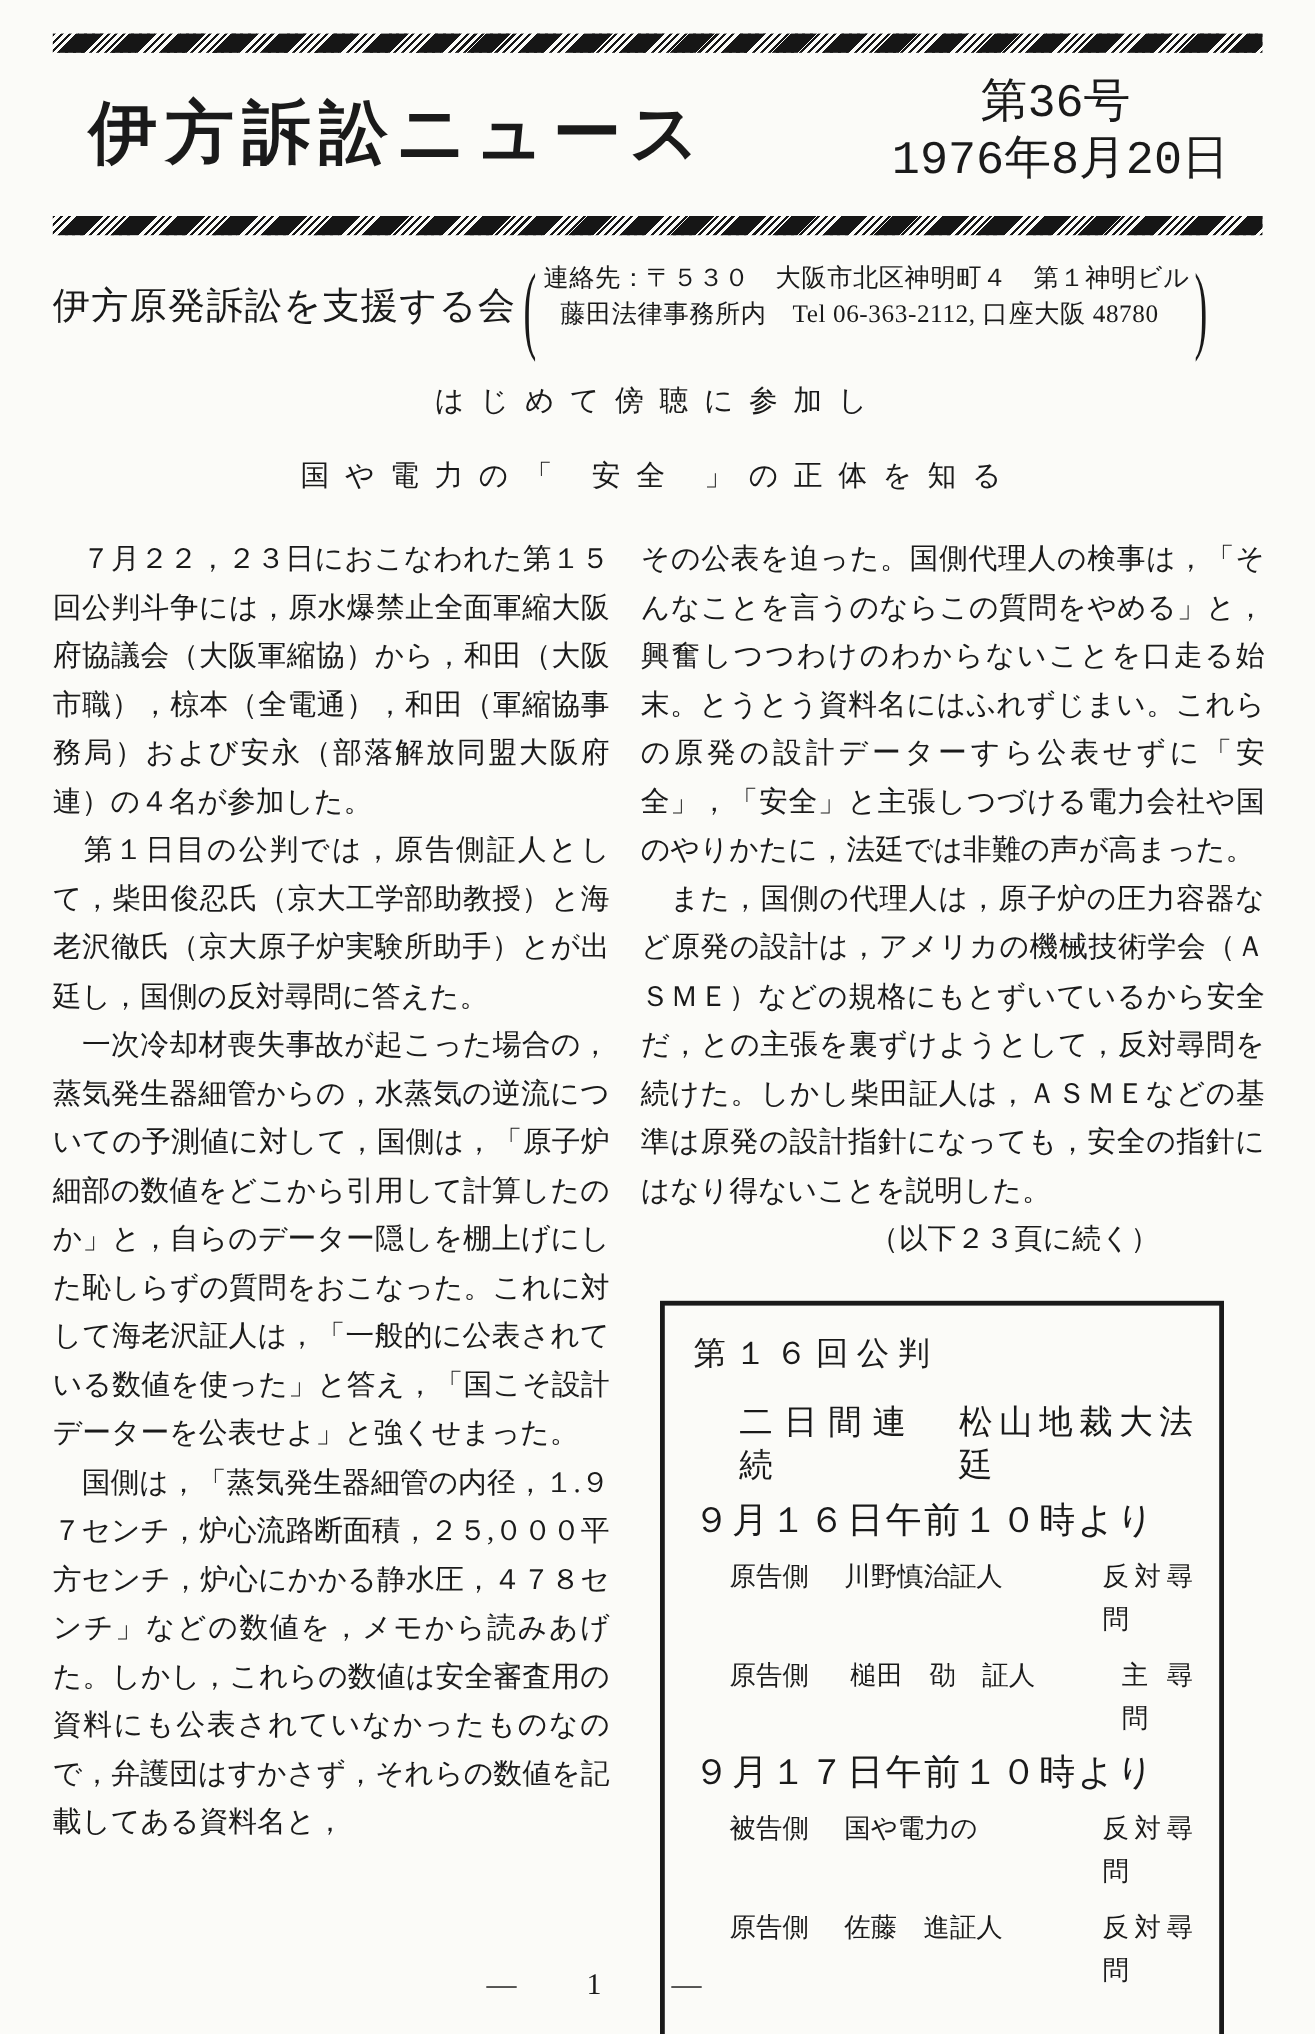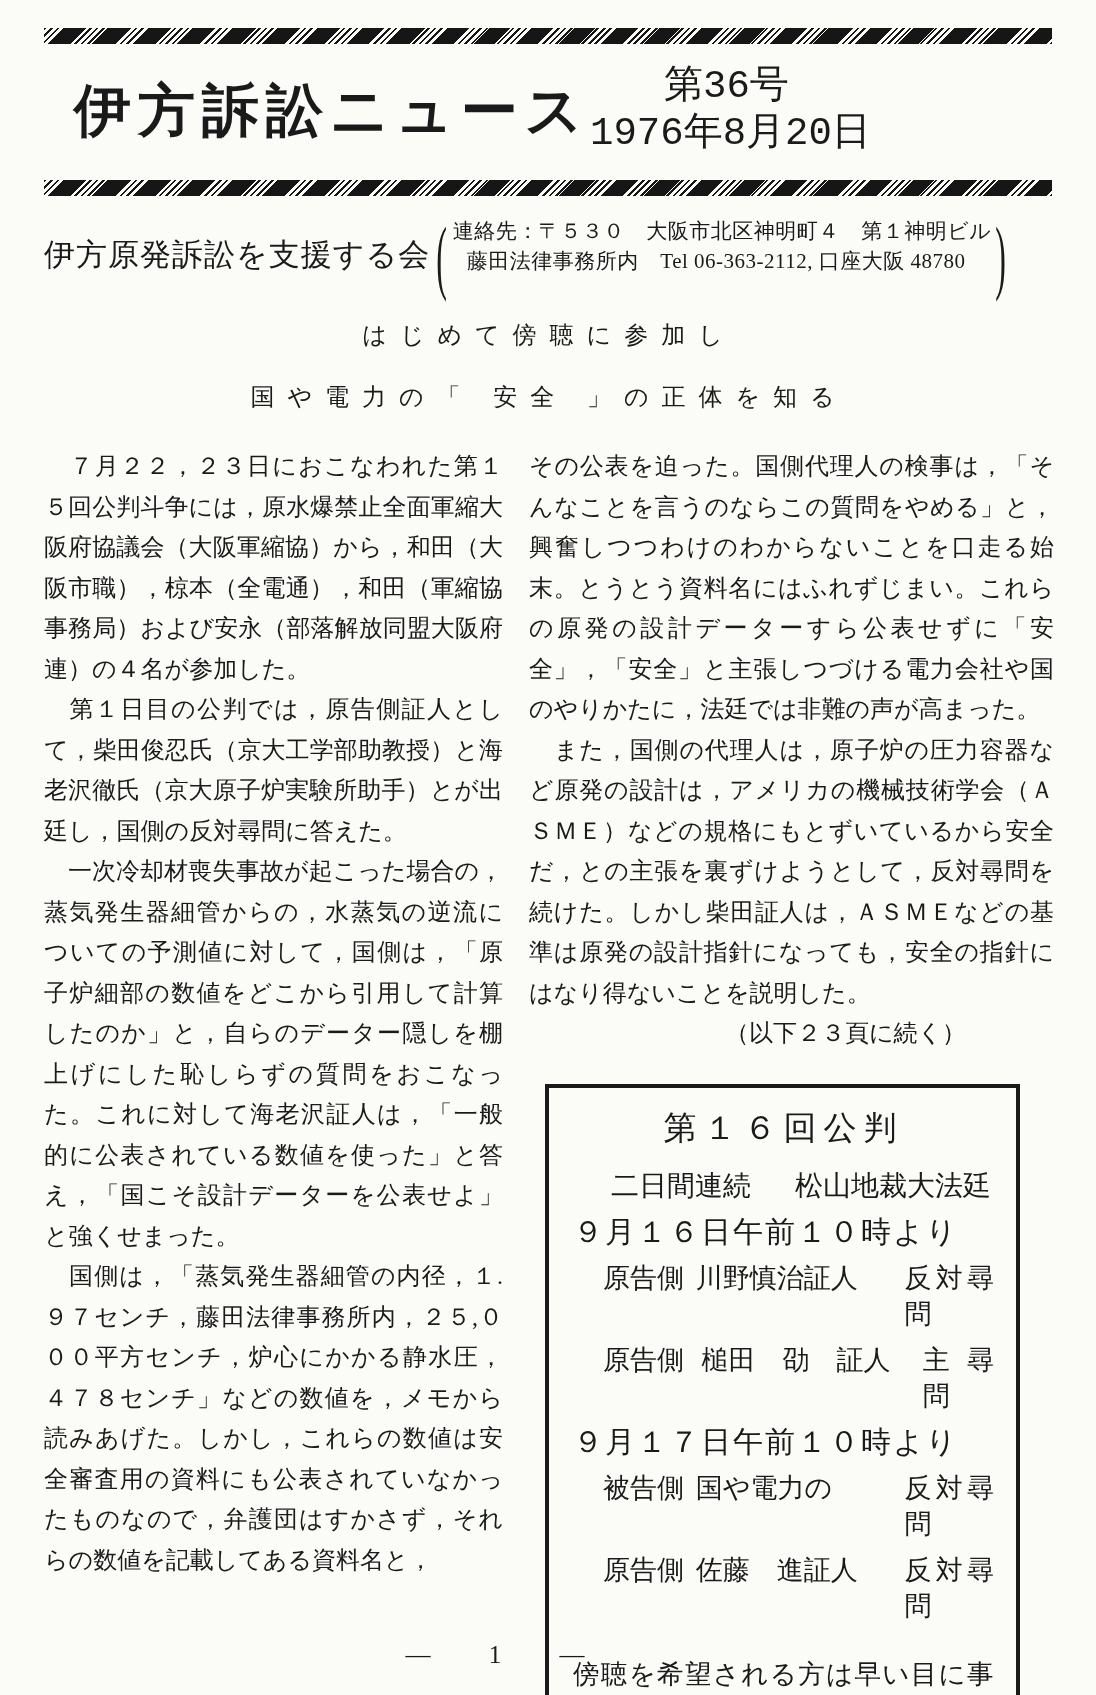--- a/index.html
+++ b/index.html
@@ -21,23 +21,24 @@
     background-image:
       repeating-linear-gradient(135deg, rgba(0,0,0,0) 0 15px, #161616 15px 30px),
       repeating-linear-gradient(135deg, #161616 0 1.8px, #fbfbf8 1.8px 4.6px);
   }
   .deco-bar.top { margin-right: 2px; }
   .deco-bar.second { margin-right: 2px; }
 
   
   .masthead {
     display: flex;
-    justify-content: flex-start;
+    justify-content: space-between;
     align-items: center;
     padding: 20px 30px 22px 30px;
+    gap: 26px;
   }
   .masthead-title {
     margin: 0;
     font-family: "Liberation Sans", sans-serif;
     font-weight: 900;
     font-size: 57px;
     letter-spacing: 7px;
     white-space: nowrap;
   }
   .issue-block {
@@ -108,41 +109,40 @@
   }
 
   
   .ann-box {
     border: 4px solid #1a1a1a;
     margin: 30px 34px 0 16px;
     padding: 14px 22px 18px 24px;
     line-height: 36px;
   }
   .box-title {
-    text-align: center;
-    font-size: 33px;
+    font-size: 27px;
     letter-spacing: 7px;
     margin: 8px 0 22px 0;
   }
   .box-sub {
     display: flex;
     gap: 44px;
     padding-left: 38px;
     font-size: 28px;
     margin-bottom: 4px;
   }
   .box-date {
     font-size: 30px;
     letter-spacing: 2px;
     margin-top: 10px;
   }
   .box-witness {
     display: flex;
     padding-left: 30px;
-    font-size: 27px;
+    font-size: 22px;
     margin-top: 10px;
   }
   .w-side { width: 112px; }
   .w-name { width: 252px; }
   .w-type { margin-left: auto; }
   .box-note {
     font-size: 26.5px;
     margin-top: 32px;
     letter-spacing: 0.5px;
   }
@@ -190,21 +190,21 @@
     <div class="headline-line1">はじめて傍聴に参加し</div>
     <div class="headline-line2">国や電力の「 安全 」の正体を知る</div>
   </div>
 
   <main class="columns">
 
     <section class="col left">
       <p>　７月２２，２３日におこなわれた第１５回公判斗争には，原水爆禁止全面軍縮大阪府協議会（大阪軍縮協）から，和田（大阪市職），椋本（全電通），和田（軍縮協事務局）および安永（部落解放同盟大阪府連）の４名が参加した。</p>
       <p>　第１日目の公判では，原告側証人として，柴田俊忍氏（京大工学部助教授）と海老沢徹氏（京大原子炉実験所助手）とが出廷し，国側の反対尋問に答えた。</p>
       <p>　一次冷却材喪失事故が起こった場合の，蒸気発生器細管からの，水蒸気の逆流についての予測値に対して，国側は，「原子炉細部の数値をどこから引用して計算したのか」と，自らのデーター隠しを棚上げにした恥しらずの質問をおこなった。これに対して海老沢証人は，「一般的に公表されている数値を使った」と答え，「国こそ設計データーを公表せよ」と強くせまった。</p>
-      <p>　国側は，「蒸気発生器細管の内径，１.９７センチ，藤田法律事務所内，２５,０００平方センチ，炉心にかかる静水圧，４７８センチ」などの数値を，メモから読みあげた。しかし，これらの数値は安全審査用の資料にも公表されていなかったものなので，弁護団はすかさず，それらの数値を記載してある資料名と，</p>
+      <p>　国側は，「蒸気発生器細管の内径，１.９７センチ，炉心流路断面積，２５,０００平方センチ，炉心にかかる静水圧，４７８センチ」などの数値を，メモから読みあげた。しかし，これらの数値は安全審査用の資料にも公表されていなかったものなので，弁護団はすかさず，それらの数値を記載してある資料名と，</p>
     </section>
 
     <section class="col right">
       <p>その公表を迫った。国側代理人の検事は，「そんなことを言うのならこの質問をやめる」と，興奮しつつわけのわからないことを口走る始末。とうとう資料名にはふれずじまい。これらの原発の設計データーすら公表せずに「安全」，「安全」と主張しつづける電力会社や国のやりかたに，法廷では非難の声が高まった。</p>
       <p>　また，国側の代理人は，原子炉の圧力容器など原発の設計は，アメリカの機械技術学会（ＡＳＭＥ）などの規格にもとずいているから安全だ，との主張を裏ずけようとして，反対尋問を続けた。しかし柴田証人は，ＡＳＭＥなどの基準は原発の設計指針になっても，安全の指針にはなり得ないことを説明した。</p>
       <p class="cont-note">（以下２３頁に続く）</p>
 
       <div class="ann-box">
         <div class="box-title">第１６回公判</div>
         <div class="box-sub">

